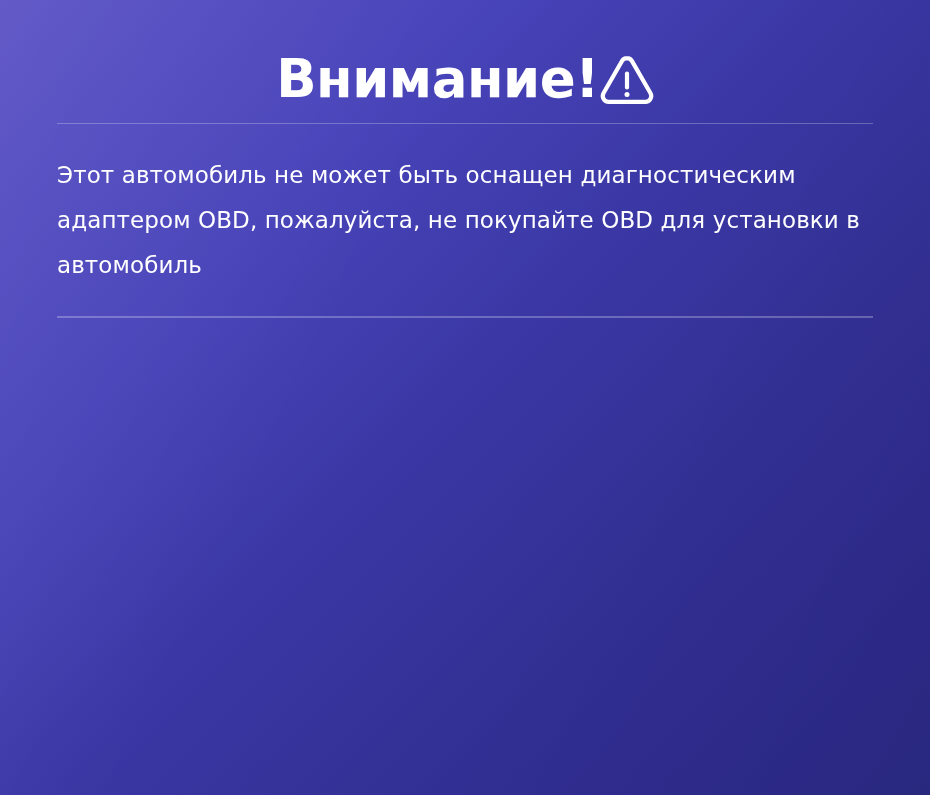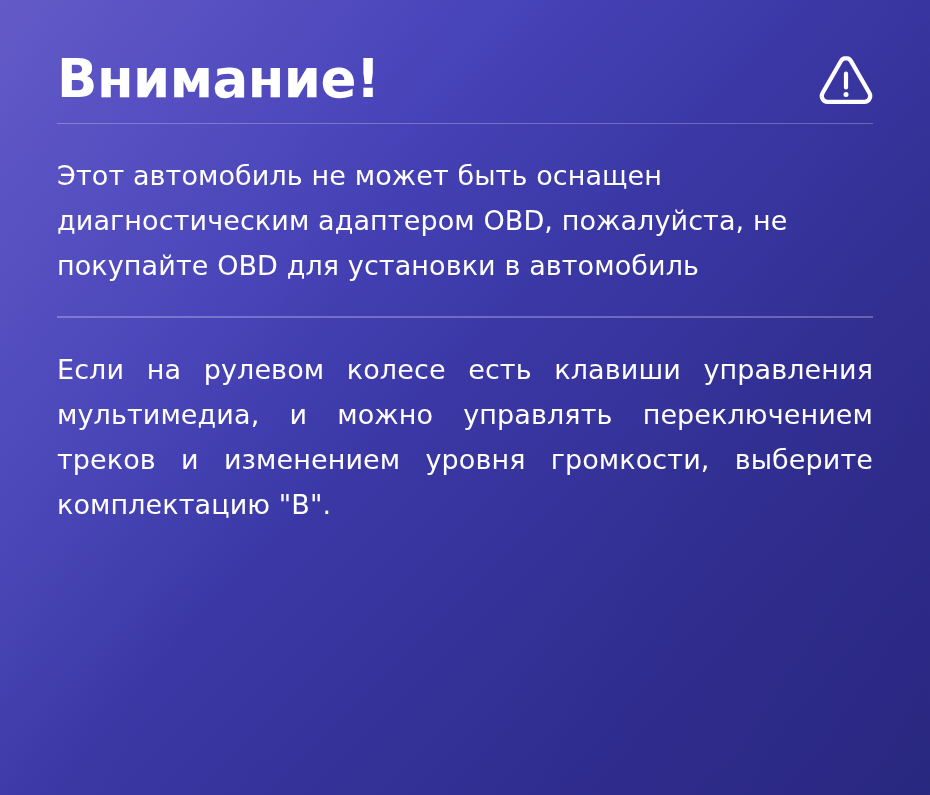--- a/index.html
+++ b/index.html
@@ -51,21 +51,21 @@
     z-index: 2;
     padding: 0 45px;
     height: 100%;
     box-sizing: border-box;
   }
 
   
   .notice-header {
     display: flex;
     align-items: center;
-    justify-content: space-between;
+    justify-content: center;
     padding-top: 52px;
     padding-left: 12px;
     padding-right: 11px;
     height: 105px;
     box-sizing: border-box;
   }
 
   .notice-title {
     margin: 0;
     font-family: "DejaVu Sans", sans-serif;
@@ -95,21 +95,21 @@
 
   
   .notice-block {
     padding: 0 12px;
     box-sizing: border-box;
   }
 
   .notice-text {
     margin: 0;
     font-family: "DejaVu Sans", sans-serif;
-    font-size: 27px;
+    font-size: 23px;
     font-weight: 400;
     line-height: 45px;
     color: #ffffff;
     letter-spacing: 0.1px;
   }
 
   .notice-text.justified {
     text-align: justify;
     text-align-last: left;
   }
@@ -152,18 +152,15 @@
 
     <div class="notice-block" id="block-obd">
       <p class="notice-text">Этот автомобиль не может быть оснащен диагностическим адаптером OBD, пожалуйста, не покупайте OBD для установки в автомобиль</p>
     </div>
 
     <hr class="divider">
 
 
     <hr class="divider">
 
-    <div class="notice-block" id="block-trim-b">
-      <p class="notice-text justified">Если на рулевом колесе есть клавиши управления мультимедиа, и можно управлять переключением треков и изменением уровня громкости, выберите комплектацию "B".</p>
-    </div>
 
   </div>
 </div>
 
 </body></html>

